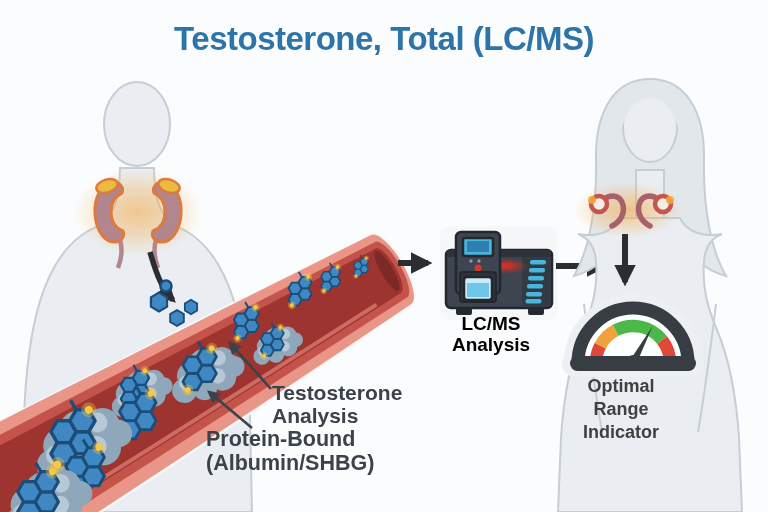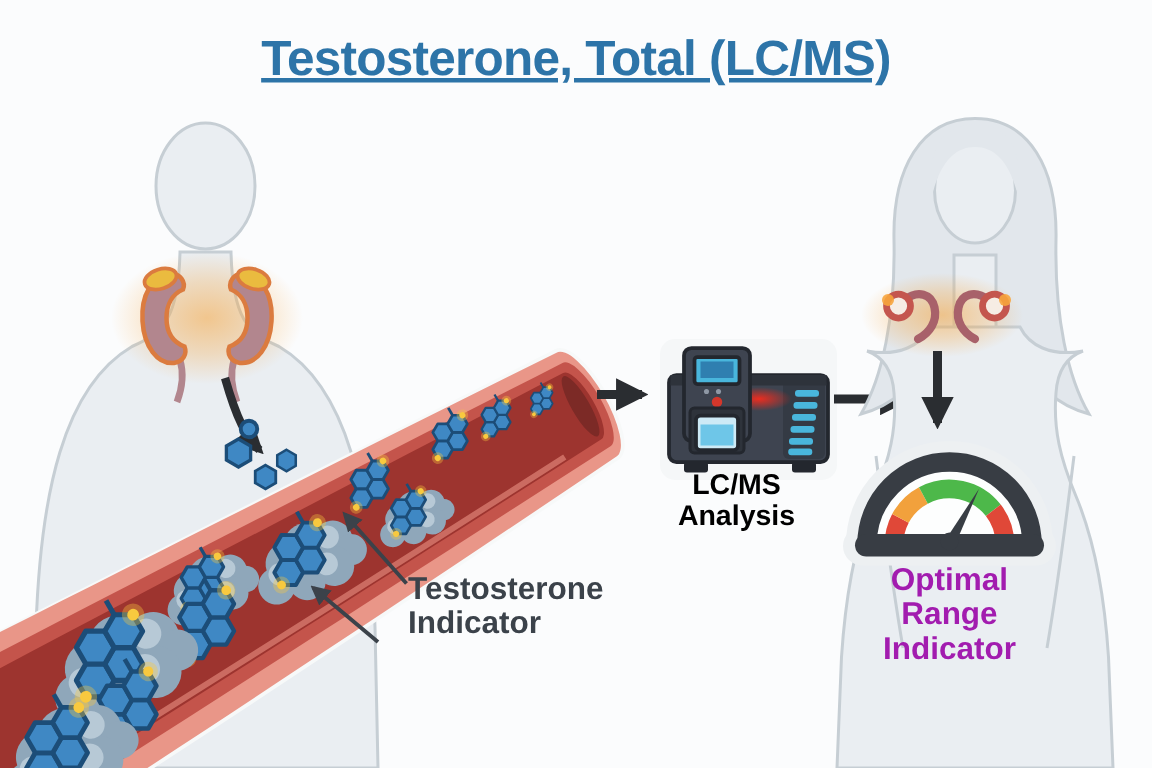--- a/index.html
+++ b/index.html
@@ -1,24 +1,24 @@
 <!DOCTYPE html>
 <html><head>
 <meta charset="utf-8">
 <style>
   html,body{margin:0;padding:0;background:#fbfcfd;}
   #stage{position:relative;width:768px;height:512px;overflow:hidden;background:#fbfcfd;
          font-family:"Liberation Sans",sans-serif;}
   #stage svg{position:absolute;left:0;top:0;}
   .txt{position:absolute;font-weight:bold;color:#3b424a;}
-  #title{left:0;right:0;top:20px;text-align:center;font-size:33px;letter-spacing:-0.5px;color:#2d74a8;text-decoration:underline;}
+  #title{left:0;right:0;top:20px;text-align:center;font-size:33px;letter-spacing:-0.5px;color:#2d74a8;}
   #tm-label{left:272px;top:381px;width:150px;font-size:21px;line-height:23px;}
   #pb-label{left:206px;top:427px;width:196px;font-size:21.5px;line-height:24px;}
   #lcms-label{left:432px;top:313px;width:118px;text-align:center;font-size:19px;line-height:21px;color:#000000;}
-  #or-label{left:576px;top:375px;width:114px;text-align:center;font-size:21px;line-height:23px;color:#a21caf;}
+  #or-label{left:564px;top:375px;width:114px;text-align:center;font-size:18px;line-height:23px;color:#404040;}
 </style>
 </head>
 <body>
 
 <div id="stage">
 
 <svg width="768" height="512" viewBox="0 0 768 512">
   <defs>
     <radialGradient id="glowO" cx="50%" cy="50%" r="50%">
       <stop offset="0%" stop-color="#f7a53c" stop-opacity="0.55"></stop>
@@ -178,17 +178,18 @@
       <path d="M 662.2,340.2 A 37 37 0 0 1 670,363" stroke="#e04838"></path>
     </g>
     <path d="M 578,363 A 55 55 0 0 1 688,363" stroke="#383d44" stroke-width="13" fill="none"></path>
     <rect x="570" y="356" width="126" height="15" rx="7.5" fill="#383d44"></rect>
     <path d="M 629.5,361.1 L 636.1,364.6 L 652.7,325.9 Z" fill="#383d44"></path>
     <circle cx="633" cy="361" r="6" fill="#383d44"></circle>
   </g>
 </svg>
 
 <div id="title" class="txt">Testosterone, Total (LC/MS)</div>
-<div id="tm-label" class="txt">Testosterone Indicator</div>
+<div id="tm-label" class="txt">Testosterone Analysis</div>
+<div id="pb-label" class="txt">Protein-Bound (Albumin/SHBG)</div>
 <div id="lcms-label" class="txt">LC/MS Analysis</div>
 <div id="or-label" class="txt">Optimal Range Indicator</div>
 
 </div>
 
 </body></html>

